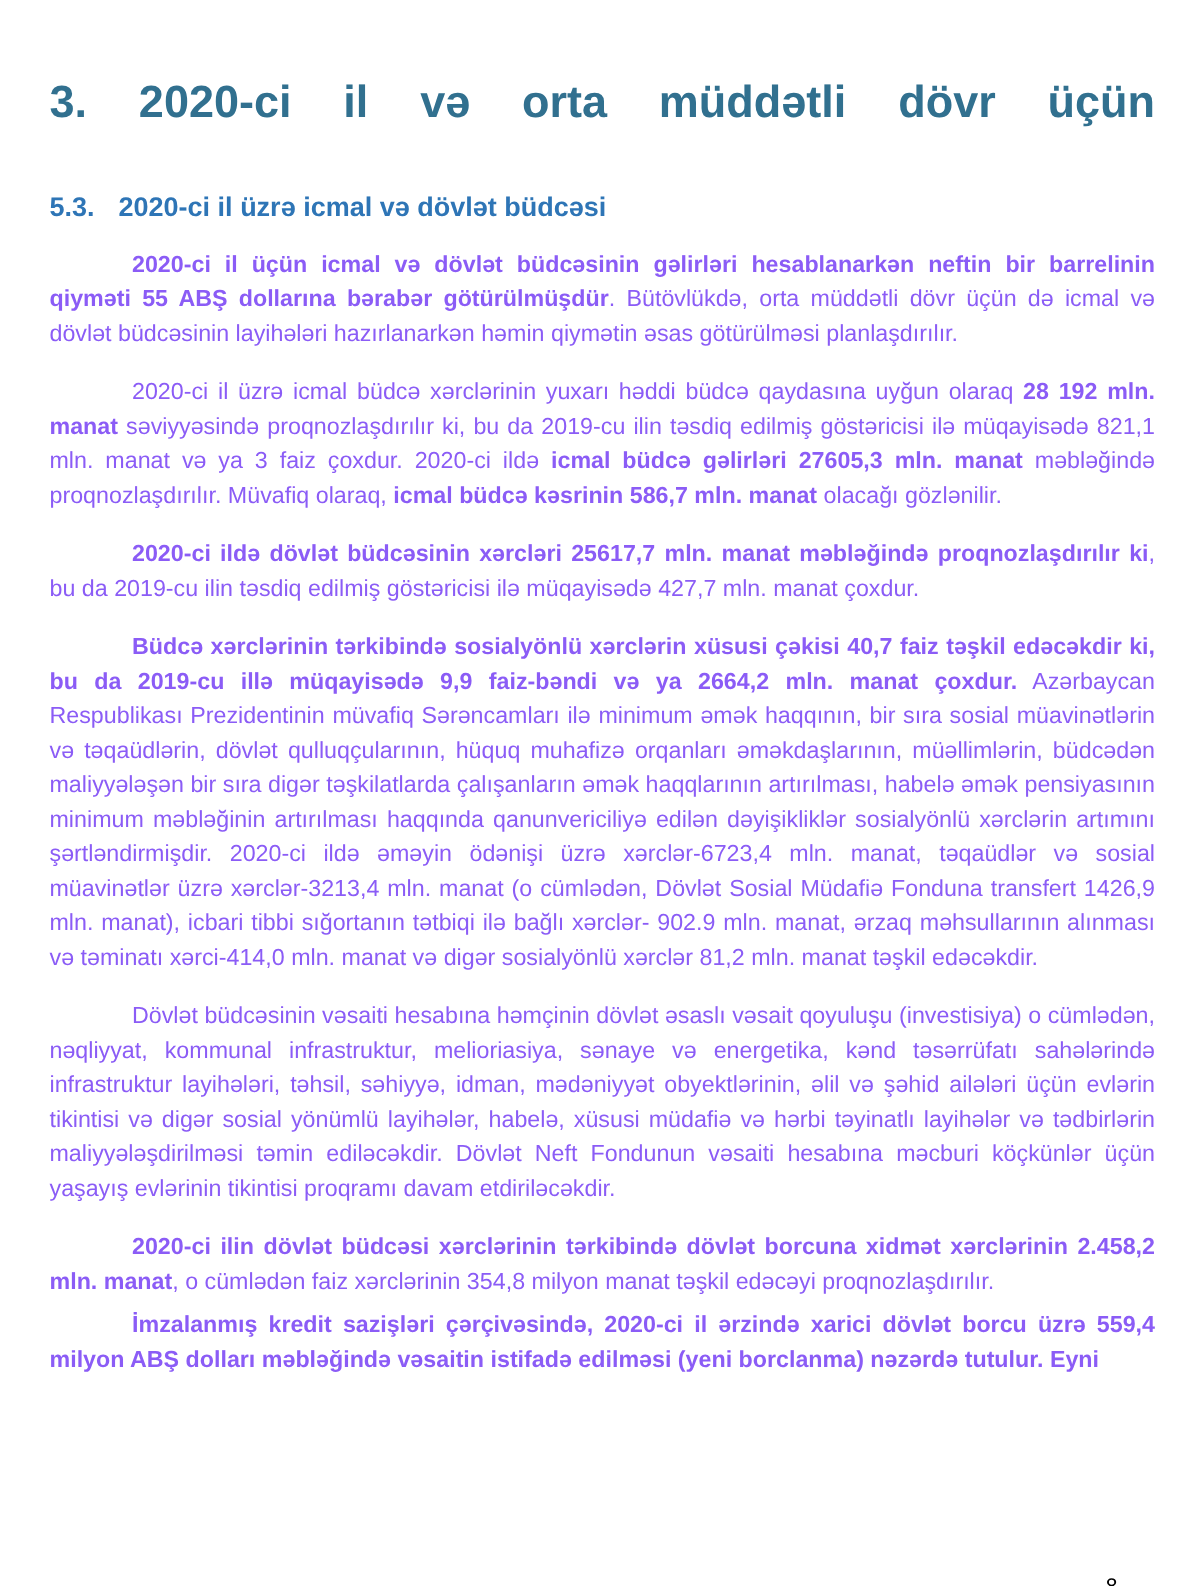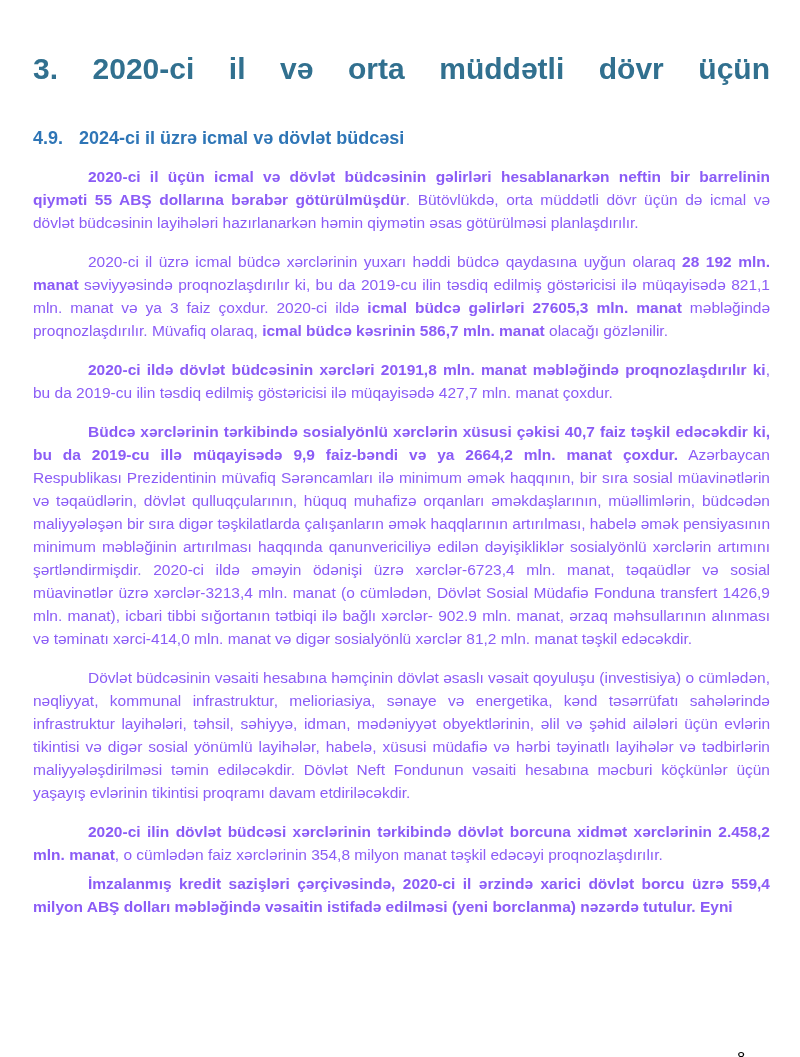--- a/index.html
+++ b/index.html
@@ -74,27 +74,27 @@
 </head>
 <body>
 
 <div class="page">
 
   <h1 class="section-heading">
     <span class="h1-line1">3. 2020-ci il və orta müddətli dövr üçün</span>
   </h1>
 
   <h2 class="subsection-heading">
-    <span class="sub-num">4.9.</span><span>2024-ci il üzrə icmal və dövlət büdcəsi</span>
+    <span class="sub-num">5.3.</span><span>2020-ci il üzrə icmal və dövlət büdcəsi</span>
   </h2>
 
   <div class="body-paragraphs" id="paragraphs">
       <p class="body-para"><span class="b">2020-ci il üçün icmal və dövlət büdcəsinin gəlirləri hesablanarkən neftin bir barrelinin qiyməti 55 ABŞ dollarına bərabər götürülmüşdür</span><span>. Bütövlükdə, orta müddətli dövr üçün də icmal və dövlət büdcəsinin layihələri hazırlanarkən həmin qiymətin əsas götürülməsi planlaşdırılır.</span></p>
       <p class="body-para"><span>2020-ci il üzrə icmal büdcə xərclərinin yuxarı həddi büdcə qaydasına uyğun olaraq </span><span class="b">28 192 mln. manat</span><span> səviyyəsində proqnozlaşdırılır ki, bu da 2019-cu ilin təsdiq edilmiş göstəricisi ilə müqayisədə 821,1 mln. manat və ya 3 faiz çoxdur. 2020-ci ildə </span><span class="b">icmal büdcə gəlirləri 27605,3 mln. manat</span><span> məbləğində proqnozlaşdırılır. Müvafiq olaraq, </span><span class="b">icmal büdcə kəsrinin 586,7 mln. manat</span><span> olacağı gözlənilir.</span></p>
-      <p class="body-para"><span class="b">2020-ci ildə dövlət büdcəsinin xərcləri 20191,8 mln. manat məbləğində proqnozlaşdırılır ki</span><span>, bu da 2019-cu ilin təsdiq edilmiş göstəricisi ilə müqayisədə 427,7 mln. manat çoxdur.</span></p>
+      <p class="body-para"><span class="b">2020-ci ildə dövlət büdcəsinin xərcləri 25617,7 mln. manat məbləğində proqnozlaşdırılır ki</span><span>, bu da 2019-cu ilin təsdiq edilmiş göstəricisi ilə müqayisədə 427,7 mln. manat çoxdur.</span></p>
       <p class="body-para"><span class="b">Büdcə xərclərinin tərkibində sosialyönlü xərclərin xüsusi çəkisi 40,7 faiz təşkil edəcəkdir ki, bu da 2019-cu illə müqayisədə 9,9 faiz-bəndi və ya 2664,2 mln. manat çoxdur.</span><span> Azərbaycan Respublikası Prezidentinin müvafiq Sərəncamları ilə minimum əmək haqqının, bir sıra sosial müavinətlərin və təqaüdlərin, dövlət qulluqçularının, hüquq muhafizə orqanları əməkdaşlarının, müəllimlərin, büdcədən maliyyələşən bir sıra digər təşkilatlarda çalışanların əmək haqqlarının artırılması, habelə əmək pensiyasının minimum məbləğinin artırılması haqqında qanunvericiliyə edilən dəyişikliklər sosialyönlü xərclərin artımını şərtləndirmişdir.  2020-ci ildə əməyin ödənişi üzrə xərclər-6723,4 mln. manat, təqaüdlər və sosial müavinətlər üzrə xərclər-3213,4 mln. manat (o cümlədən, Dövlət Sosial Müdafiə Fonduna transfert 1426,9 mln. manat), icbari tibbi sığortanın tətbiqi ilə bağlı xərclər- 902.9 mln. manat, ərzaq məhsullarının alınması və təminatı xərci-414,0 mln. manat və digər sosialyönlü xərclər 81,2 mln. manat təşkil edəcəkdir.</span></p>
       <p class="body-para"><span>Dövlət büdcəsinin vəsaiti hesabına həmçinin dövlət əsaslı vəsait qoyuluşu (investisiya) o cümlədən, nəqliyyat, kommunal infrastruktur, melioriasiya, sənaye və energetika, kənd təsərrüfatı sahələrində infrastruktur layihələri, təhsil, səhiyyə, idman, mədəniyyət obyektlərinin, əlil və şəhid ailələri üçün evlərin tikintisi və digər sosial yönümlü layihələr, habelə, xüsusi müdafiə və hərbi təyinatlı layihələr və tədbirlərin maliyyələşdirilməsi təmin ediləcəkdir. Dövlət Neft Fondunun vəsaiti hesabına məcburi köçkünlər üçün yaşayış evlərinin tikintisi proqramı davam etdiriləcəkdir.</span></p>
       <p class="body-para"><span class="b">2020-ci ilin dövlət büdcəsi xərclərinin tərkibində dövlət borcuna xidmət xərclərinin 2.458,2 mln. manat</span><span>, o cümlədən faiz xərclərinin 354,8 milyon manat təşkil edəcəyi proqnozlaşdırılır.</span></p>
       <p class="body-para tight"><span>İmzalanmış kredit sazişləri çərçivəsində, 2020-ci il ərzində xarici dövlət borcu üzrə 559,4 milyon ABŞ dolları məbləğində vəsaitin istifadə edilməsi (yeni borclanma) nəzərdə tutulur. Eyni</span></p>
     </div>
 
   <div class="page-number">8</div>
 
 </div>
 

